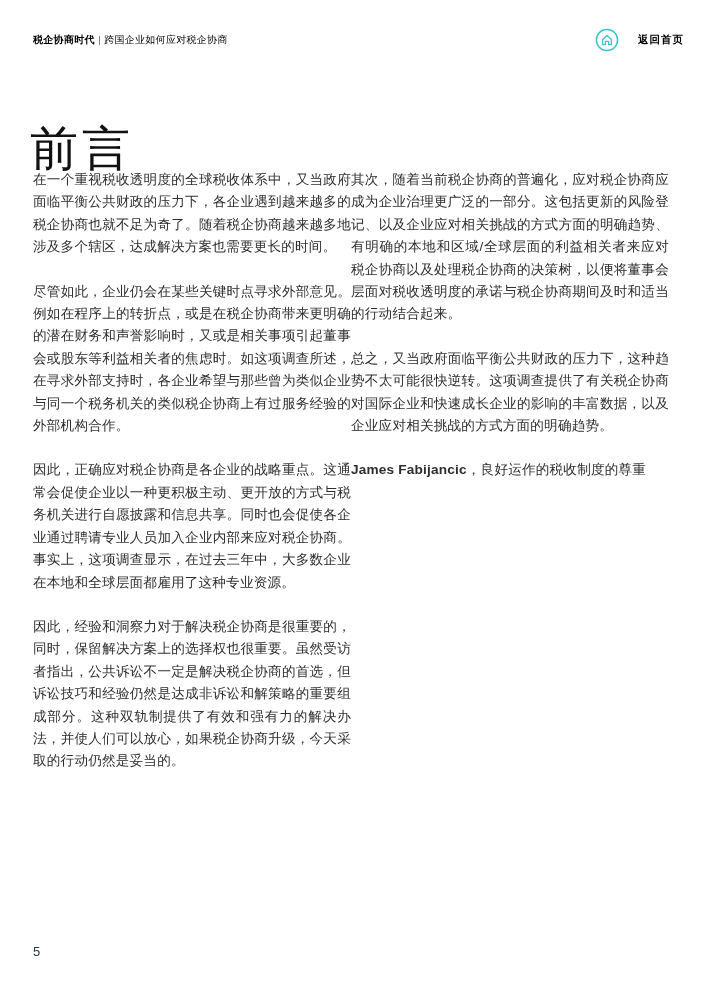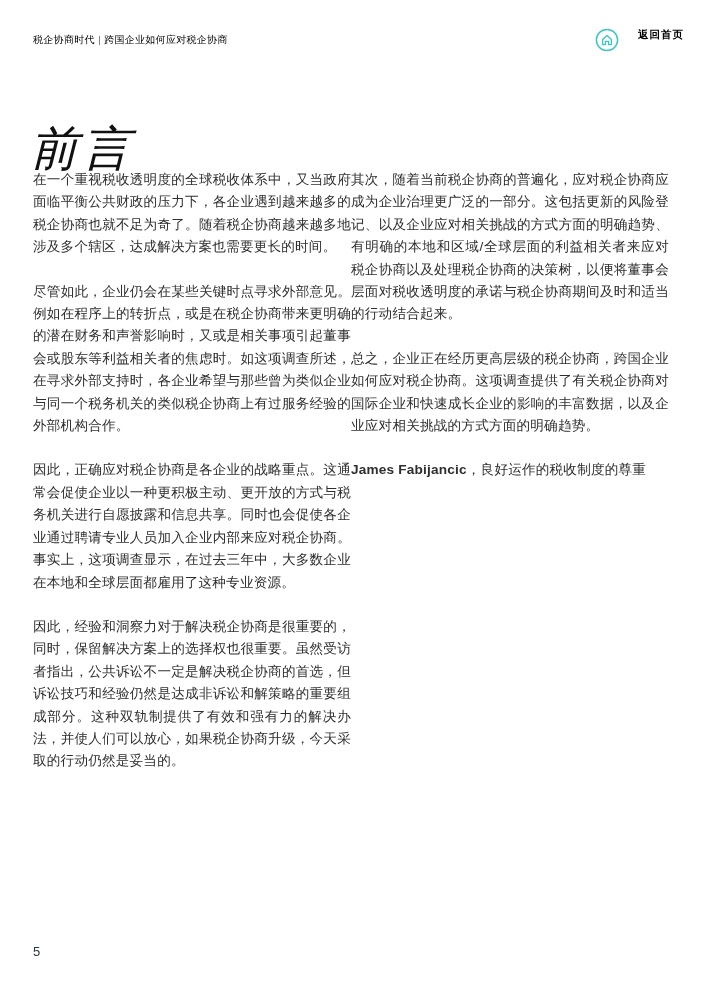--- a/index.html
+++ b/index.html
@@ -16,34 +16,34 @@
   
   .header {
     position: absolute; top: 28px; left: 33px; right: 26px;
     display: flex; justify-content: space-between; align-items: center;
   }
   .header-left {
     font-family: "Liberation Serif", serif;
     font-size: 10px; color: #000; letter-spacing: 0.3px;
     white-space: nowrap;
   }
-  .header-left .brand { font-weight: normal; }
+  .header-left .brand { font-weight: bold; }
   .header-left .sep { margin: 0 3px 0 4px; font-weight: normal; }
   .home-link {
-    display: flex; gap: 19px;
+    display: flex; align-items: center; gap: 19px;
     cursor: pointer;
   }
   .home-link svg { width: 24px; height: 24px; display: block; }
   .home-label { font-size: 10.5px; font-weight: bold; color: #000; letter-spacing: 1px; }
 
   
   .page-title {
     position: absolute; top: 88px; left: 30px;
     font-size: 48px; font-weight: 400; color: #111;
-    letter-spacing: 4px; line-height: 1.2; font-style: italic;
+    letter-spacing: 4px; line-height: 1.2;
   }
 
   
   .content {
     position: absolute; top: 169px; left: 33px; width: 650px;
     display: flex; 
   }
   .col { width: 318px; }
   .col p {
     margin: 0 0 22px 0;
@@ -88,20 +88,20 @@
 
 <div class="content">
   <div class="col">
     <p>在一个重视税收透明度的全球税收体系中，又当政府面临平衡公共财政的压力下，各企业遇到越来越多的税企协商也就不足为奇了。随着税企协商越来越多地涉及多个辖区，达成解决方案也需要更长的时间。</p>
     <p>尽管如此，企业仍会在某些关键时点寻求外部意见。例如在程序上的转折点，或是在税企协商带来更明确的潜在财务和声誉影响时，又或是相关事项引起董事会或股东等利益相关者的焦虑时。如这项调查所述，在寻求外部支持时，各企业希望与那些曾为类似企业与同一个税务机关的类似税企协商上有过服务经验的外部机构合作。</p>
     <p>因此，正确应对税企协商是各企业的战略重点。这通常会促使企业以一种更积极主动、更开放的方式与税务机关进行自愿披露和信息共享。同时也会促使各企业通过聘请专业人员加入企业内部来应对税企协商。事实上，这项调查显示，在过去三年中，大多数企业在本地和全球层面都雇用了这种专业资源。</p>
     <p>因此，经验和洞察力对于解决税企协商是很重要的，同时，保留解决方案上的选择权也很重要。虽然受访者指出，公共诉讼不一定是解决税企协商的首选，但诉讼技巧和经验仍然是达成非诉讼和解策略的重要组成部分。这种双轨制提供了有效和强有力的解决办法，并使人们可以放心，如果税企协商升级，今天采取的行动仍然是妥当的。</p>
   </div>
   <div class="col">
     <p>其次，随着当前税企协商的普遍化，应对税企协商应成为企业治理更广泛的一部分。这包括更新的风险登记、以及企业应对相关挑战的方式方面的明确趋势、有明确的本地和区域/全球层面的利益相关者来应对税企协商以及处理税企协商的决策树，以便将董事会层面对税收透明度的承诺与税企协商期间及时和适当的行动结合起来。</p>
-    <p>总之，企业正在经历更高层级的税企协商，跨国企业如何应对税企协商。这项调查提供了有关税企协商对国际企业和快速成长企业的影响的丰富数据，以及企业应对相关挑战的方式方面的明确趋势。</p>
+    <p>总之，又当政府面临平衡公共财政的压力下，这种趋势不太可能很快逆转。这项调查提供了有关税企协商对国际企业和快速成长企业的影响的丰富数据，以及企业应对相关挑战的方式方面的明确趋势。</p>
     <div class="signatures">
       <p class="sig-line"><span class="sig-name">James Fabijancic</span><span>，良好运作的税收制度的尊重</span></p>
     </div>
   </div>
 </div>
 
 <div class="page-number">5</div>
 
 </body></html>

